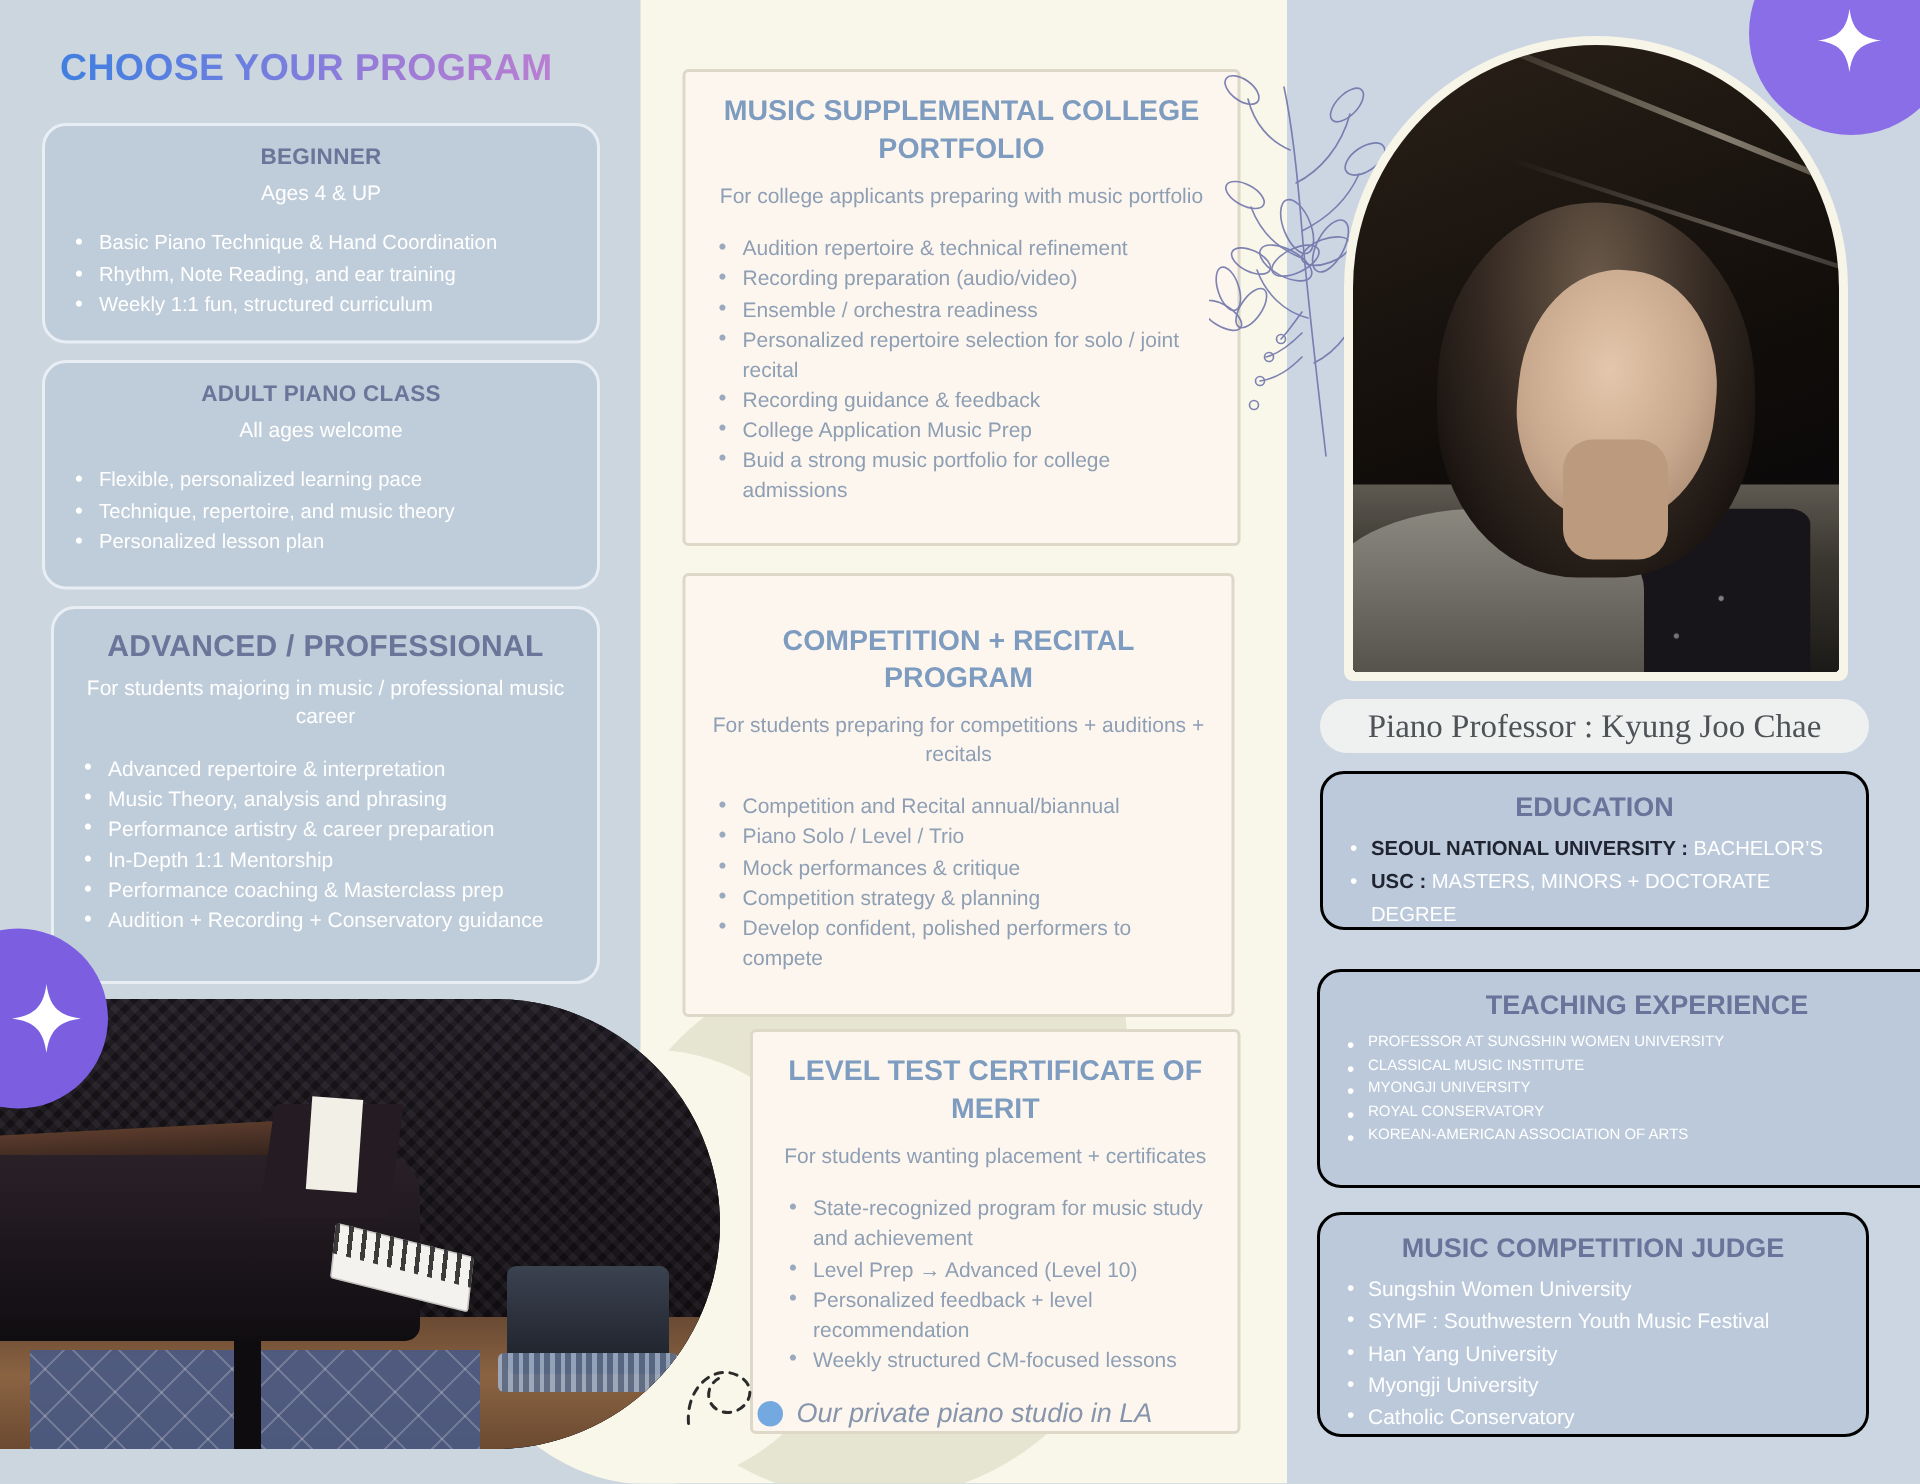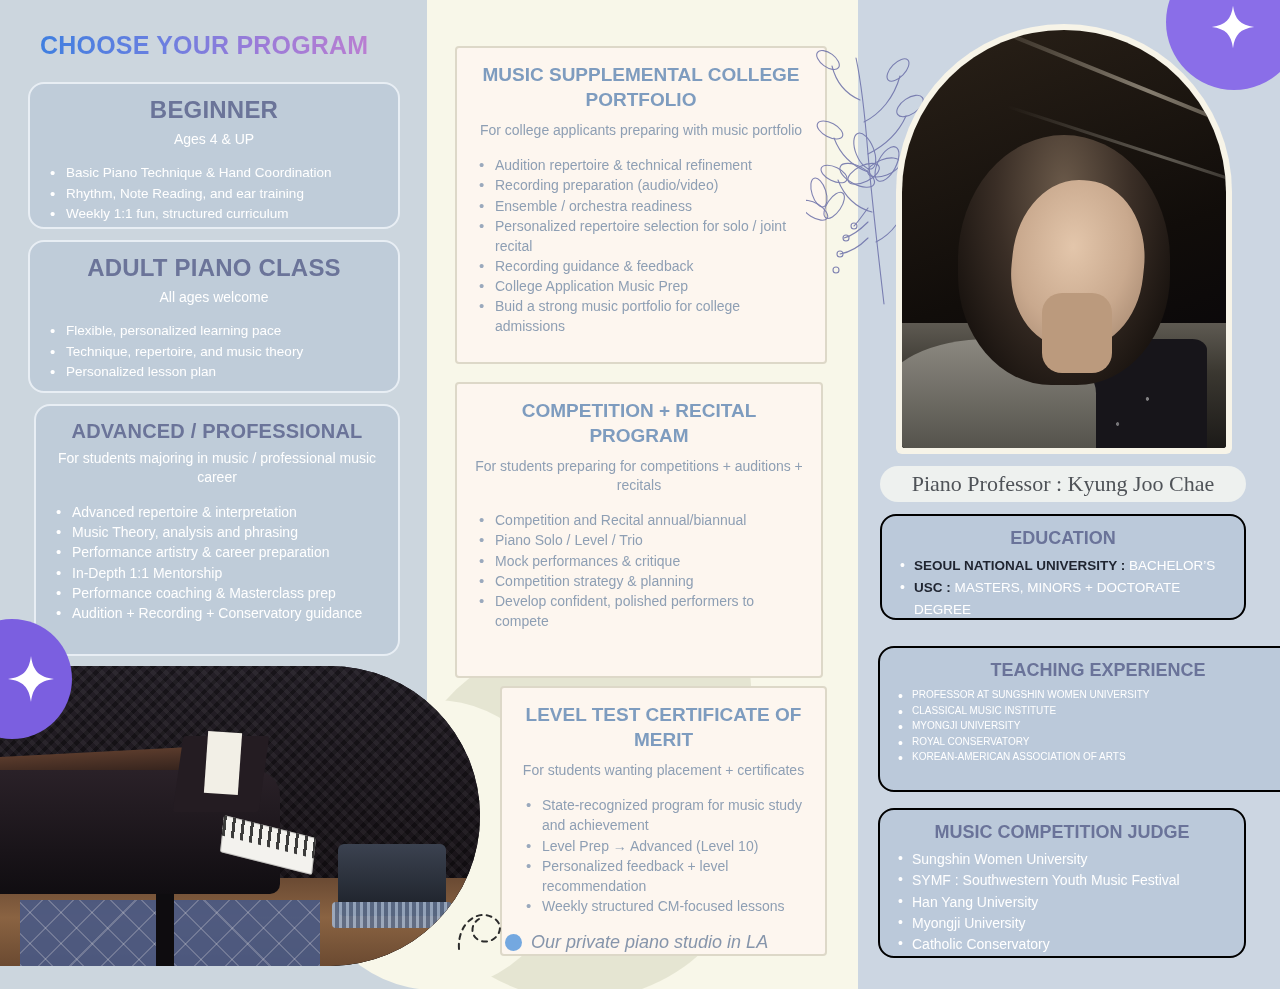--- a/index.html
+++ b/index.html
@@ -55,21 +55,21 @@
     -webkit-text-fill-color:transparent; color:transparent;
   }
 
   .card {
     position:absolute;
     background:#bfccd9;
     border:2px solid #e8eef4;
     border-radius:16px;
   }
   .card h3 {
-    text-align:center; color:#6b7499; font-size:24px; font-weight:bold;
+    text-align:center; color:#6b7499; font-size:15px; font-weight:bold;
     letter-spacing:.2px;
   }
   .card .sub {
     text-align:center; color:#ffffff; font-size:14px; margin-top:6px;
     line-height:1.38;
   }
   .card ul { list-style:none; margin-top:14px; }
   .card li {
     color:#ffffff; font-size:13.5px; line-height:1.52;
     padding-left:22px; position:relative;
@@ -170,21 +170,21 @@
   .mcard ul { list-style:none; margin-top:15px; }
   .mcard li {
     color:#8e9fb4; font-size:14px; line-height:1.44;
     padding-left:22px; position:relative;
   }
   .mcard li::before {
     content:"•"; position:absolute; left:6px; top:-1px; color:#9aa9bd; font-size:15px;
   }
 
   #card-portfolio  { left:455px; top:46px;  width:372px; height:318px; padding:14px 16px; }
-  #card-competition{ left:455px; top:382px; width:368px; height:296px; padding:14px 16px; }
+  #card-competition{ left:455px; top:382px; width:368px; height:296px; padding:31px 16px; }
   #card-leveltest  { left:500px; top:686px; width:327px; height:270px; padding:14px 18px; }
 
   .studio-note {
     position:absolute; left:505px; top:932px;
     font-size:18px; font-style:italic; color:#8695ab;
     display:flex; align-items:center; gap:9px;
   }
   .studio-dot { width:17px; height:17px; border-radius:50%; background:#74a8e0; display:block; }
 
   

